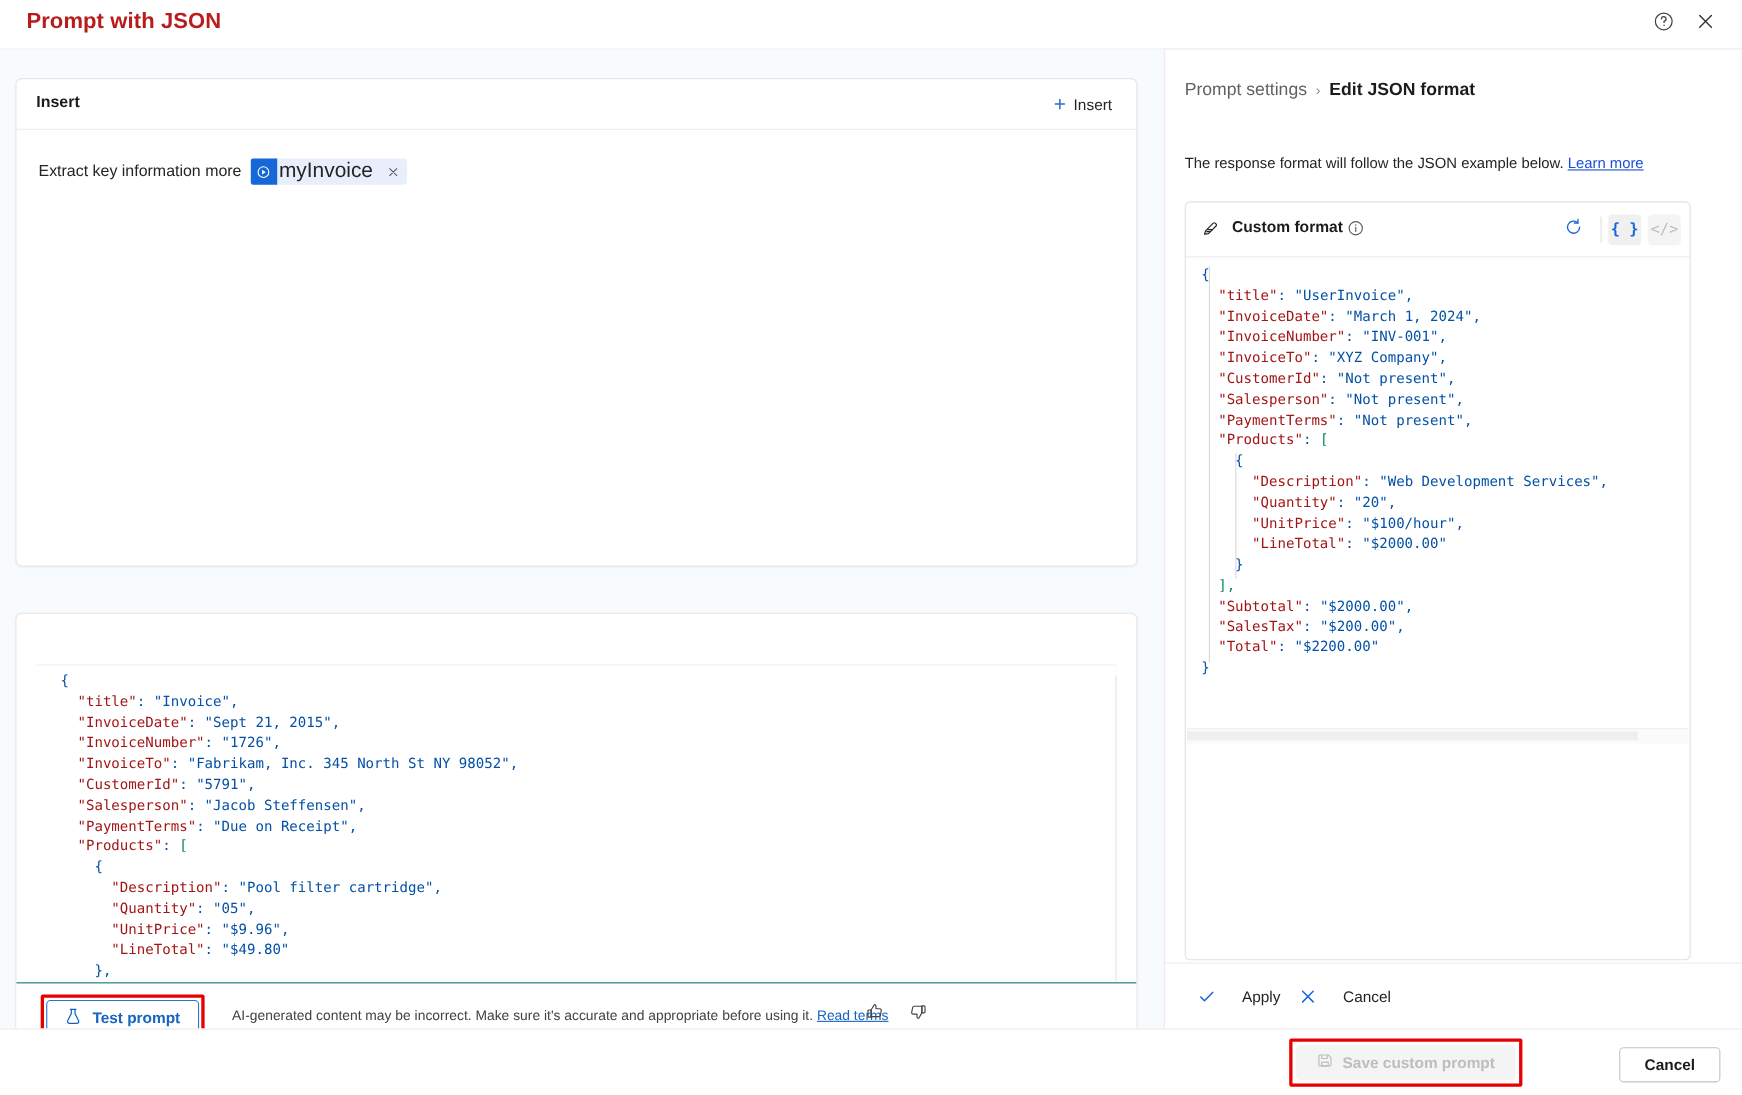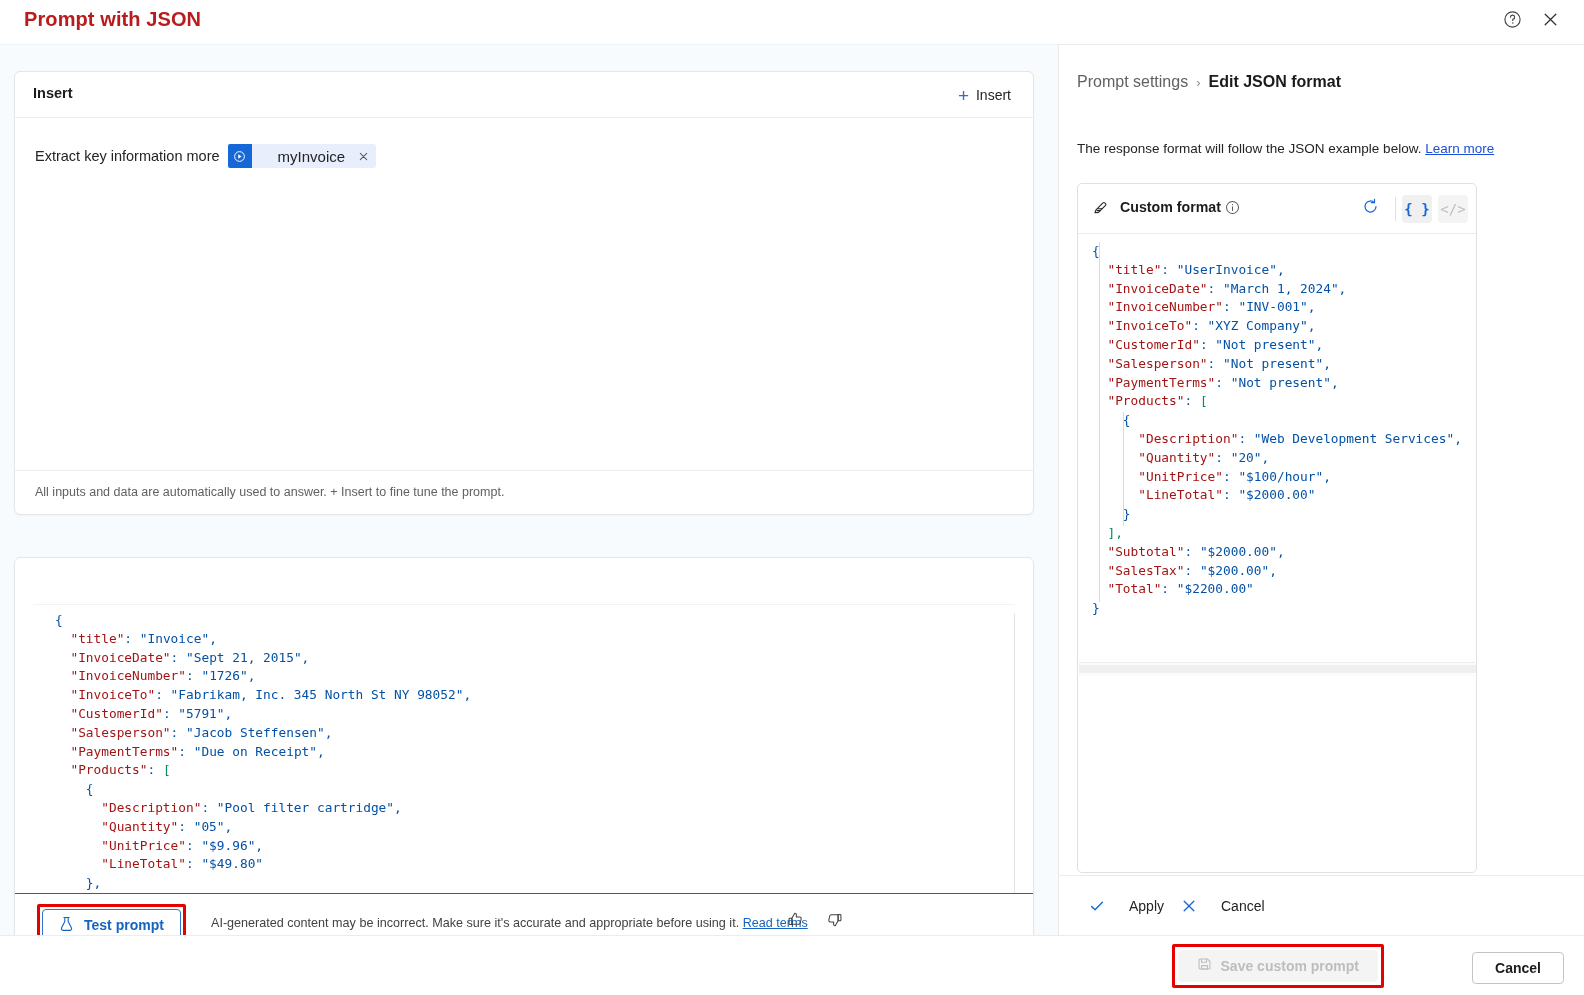--- a/index.html
+++ b/index.html
@@ -82,21 +82,21 @@
   .chip {
     display: inline-flex; align-items: center;
     background: #e8eefc; border-radius: 3px; height: 24px;
     margin-left: 8px; padding-right: 4px;
   }
   .chip .chip-ico {
     width: 24px; height: 24px; background: #1668d9;
     display: flex; align-items: center; justify-content: center;
     border-radius: 2px 0 0 2px; color: #fff;
   }
-  .chip .chip-lbl { font-size: 15px; color: #242424; padding: 0 9px 0 26px; }
+  .chip .chip-lbl { font-size: 19px; color: #242424; padding: 0 9px 0 2px; }
   .chip .chip-x {
     width: 18px; height: 18px; display: flex; align-items: center; justify-content: center;
     color: #5a5a5a; cursor: pointer;
   }
 
   .prompt-foot {
     position: absolute; left: 0; right: 0; bottom: 0; height: 44px;
     border-top: 1px solid #ededed;
   }
   .prompt-foot .hint {
@@ -167,21 +167,21 @@
   .breadcrumb .sep { color: #8a8a8a; font-size: 13px; }
   .breadcrumb .crumb-cur { color: #1b1b1b; font-weight: 700; }
 
   .rp-desc {
     position: absolute; left: 18px; top: 96px;
     font-size: 13.5px; color: #242424;
   }
   .rp-desc a { color: #1d4ed8; }
 
   .fmt-card {
-    position: absolute; left: 18px; top: 138px; width: 400px; height: 690px;
+    position: absolute; left: 18px; top: 138px; width: 460px; height: 690px;
     border: 1px solid #e0e0e0; border-radius: 5px; background: #fff;
   }
   .fmt-head { position: relative; height: 50px; border-bottom: 1px solid #ebebeb; }
   .fmt-head .pen { position: absolute; left: 14px; top: 15px; color: #242424; }
   .fmt-head .fmt-lbl {
     position: absolute; left: 42px; top: 15px;
     font-size: 14.2px; font-weight: 600; color: #1b1b1b;
   }
   .fmt-head .info { position: absolute; left: 147px; top: 16px; color: #5a5a5a; cursor: pointer; }
   .fmt-head .reset { position: absolute; right: 96px; top: 13px; cursor: pointer; color: #1668d9; }
@@ -298,23 +298,20 @@
             </svg>
           </span>
           <span class="chip-lbl">myInvoice</span>
           <span class="chip-x">
             <svg width="11" height="11" viewBox="0 0 12 12" fill="none" stroke="#5a5a5a" stroke-width="1.1" stroke-linecap="round">
               <path d="M2.5 2.5l7 7M9.5 2.5l-7 7"></path>
             </svg>
           </span>
         </span>
       </div>
-    </div>
-    <div class="prompt-foot">
-      <div class="hint">All inputs and data are automatically used to answer. + Insert to fine tune the prompt.</div>
     </div>
   </div>
 
   <div class="card" id="response-card">
     <div class="code-scrollhint"></div>
     <div class="code-wrap">
       <pre class="code" id="resp-code"><span class="br">{</span>
   <span class="k">"title"</span><span class="p">: </span><span class="s">"Invoice"</span><span class="p">,</span>
   <span class="k">"InvoiceDate"</span><span class="p">: </span><span class="s">"Sept 21, 2015"</span><span class="p">,</span>
   <span class="k">"InvoiceNumber"</span><span class="p">: </span><span class="s">"1726"</span><span class="p">,</span>

